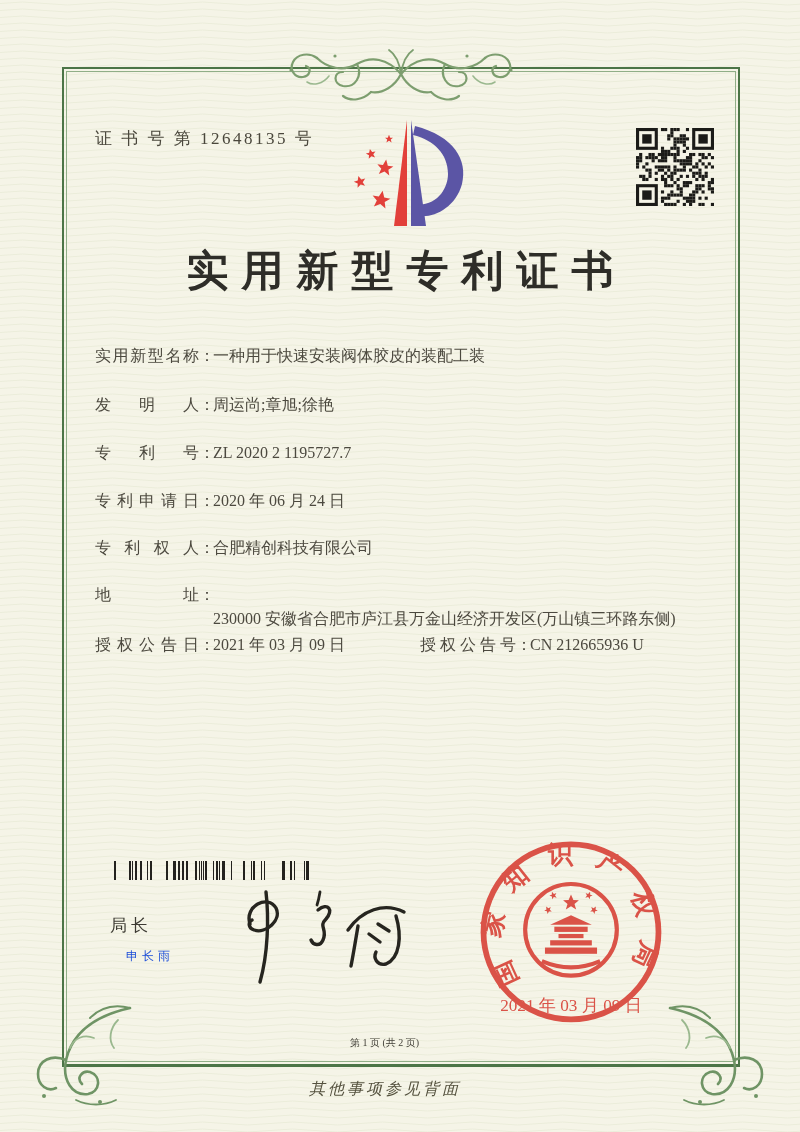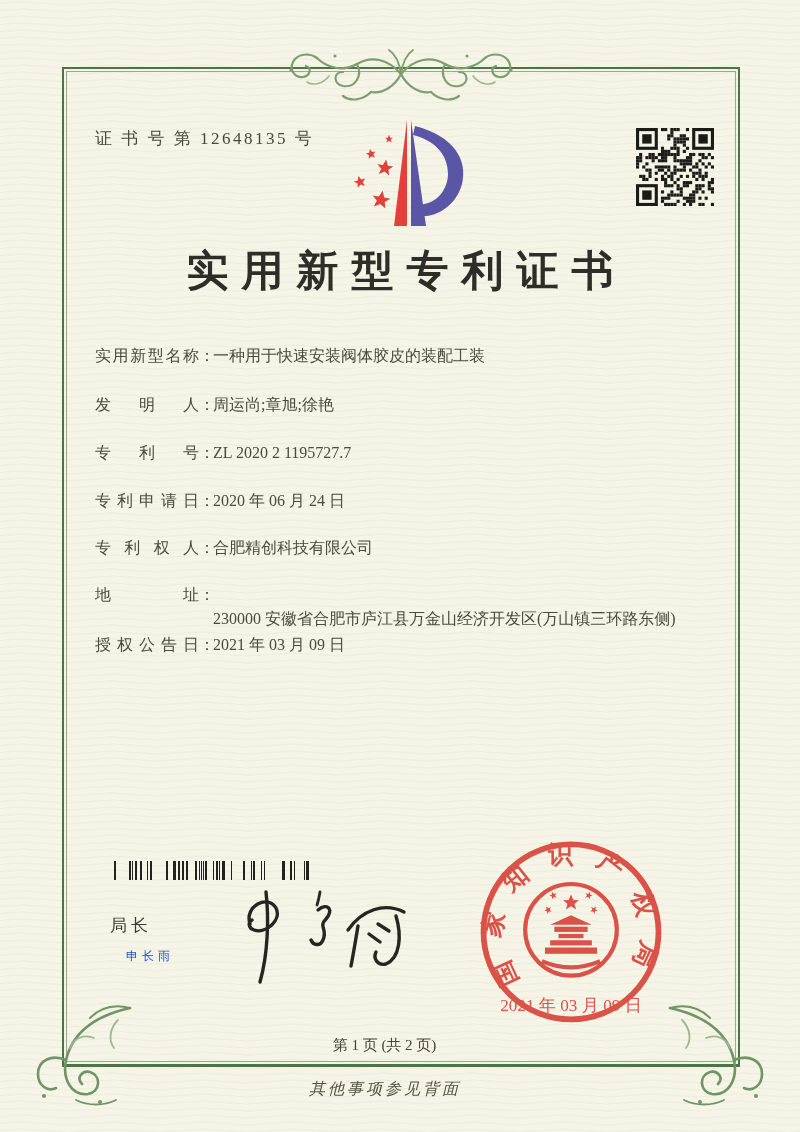--- a/index.html
+++ b/index.html
@@ -35,21 +35,21 @@
   .field-value.wrap{white-space:normal;width:505px;margin-top:24px;}
   .grant-pair2{position:absolute;left:325px;top:0;white-space:nowrap;}
   .grant-pair2 .field-label{width:96px;}
   .paragraphs{
     left:95px;top:666px;width:618px;font-size:15.5px;line-height:25px;
     text-align:justify;color:#4b463c;font-style:italic;
   }
   .paragraphs p{margin:0;text-indent:2em;}
   .sig-title{left:110px;top:914px;font-size:17px;letter-spacing:4px;color:#3c3a32;}
   .sig-name{left:126px;top:948px;font-size:12px;letter-spacing:4px;color:#1d4ed8;}
-  .page-info{left:62px;top:1036px;width:645px;text-align:center;font-size:15px;color:#44423a;}
+  .page-info{left:62px;top:1036px;width:645px;text-align:center;font-size:10px;color:#44423a;}
   .back-note{
     left:0;top:1079px;width:770px;text-align:center;font-size:16px;
     letter-spacing:3px;color:#55523f;font-style:italic;
   }
   svg{display:block;}
   .seal-wrap{left:466px;top:834px;opacity:.93;}
   .seal-date-color{fill:#d9473c;}
 </style>
 </head>
 <body>
@@ -350,20 +350,23 @@
   <span class="field-label">专利申请日</span><span class="field-colon">：</span><span class="field-value">2020 年 06 月 24 日</span>
 </div>
 <div class="abs field-row" style="top:536px">
   <span class="field-label">专利权人</span><span class="field-colon">：</span><span class="field-value">合肥精创科技有限公司</span>
 </div>
 <div class="abs field-row" style="top:583px">
   <span class="field-label">地址</span><span class="field-colon">：</span><span class="field-value wrap">230000 安徽省合肥市庐江县万金山经济开发区(万山镇三环路东侧)</span>
 </div>
 <div class="abs field-row" style="top:633px">
   <span class="field-label">授权公告日</span><span class="field-colon">：</span><span class="field-value">2021 年 03 月 09 日</span>
+  <span class="grant-pair2">
+    <span class="field-label">授权公告号</span><span class="field-colon">：</span><span class="field-value">CN 212665936 U</span>
+  </span>
 </div>
 
 <div class="abs paragraphs">
 </div>
 
 <svg class="abs" id="barcode-svg" style="left:110px;top:861px" width="202" height="19" viewBox="0 0 202 19">
     <rect x="4" y="0" width="2" height="19" fill="#23221e"></rect>
     <rect x="19" y="0" width="2" height="19" fill="#23221e"></rect>
     <rect x="22" y="0" width="1" height="19" fill="#23221e"></rect>
     <rect x="25" y="0" width="2" height="19" fill="#23221e"></rect>

